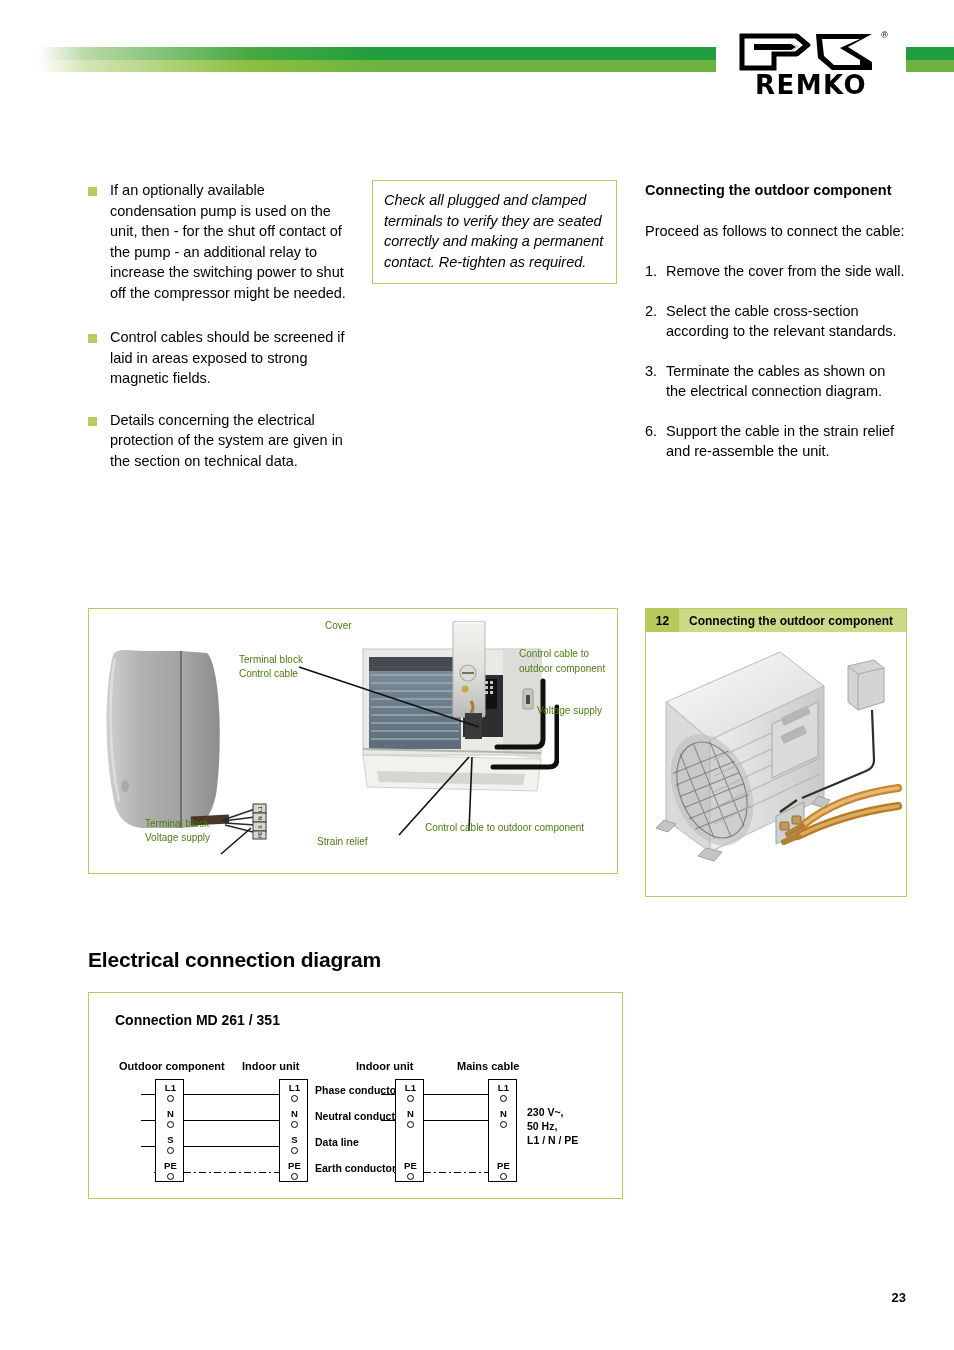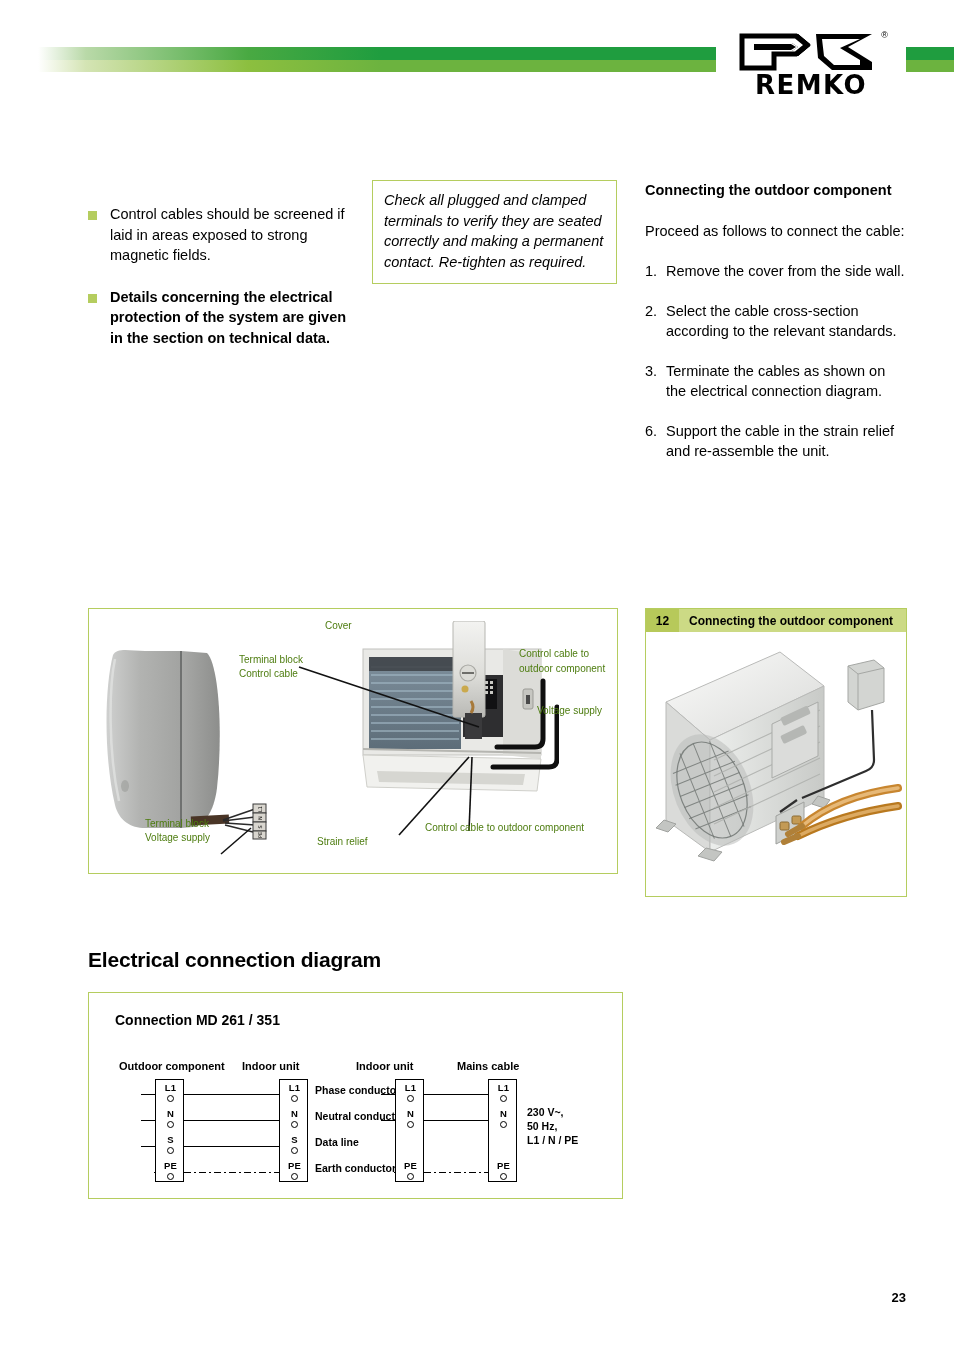--- a/index.html
+++ b/index.html
@@ -163,25 +163,29 @@
           <path d="M86 9 H124 L104 18 L124 30 V35 H98 L88 26 Z" fill="#fff"></path>
         </g>
       </svg>
       <span class="logo-reg">®</span>
     </div>
     <div class="logo-word">REMKO</div>
   </div>
 </div>
 
 <div class="col col-left">
+  <div class="bullet-row">
+    <div class="bullet-sq"></div>
+    <div class="bullet-tx">If an optionally available condensation pump is used on the unit, then - for the shut off contact of the pump - an additional relay to increase the switching power to shut off the compressor might be needed.</div>
+  </div>
   <div class="bullet-row" style="margin-top:24px;">
     <div class="bullet-sq"></div>
     <div class="bullet-tx">Control cables should be screened if laid in areas exposed to strong magnetic fields.</div>
   </div>
-  <div class="bullet-row" style="margin-top:21px;font-weight:bold;">
+  <div class="bullet-row" style="margin-top:21px;">
     <div class="bullet-sq"></div>
     <div class="bullet-tx">Details concerning the electrical protection of the system are given in the section on technical data.</div>
   </div>
 </div>
 
 <div class="col col-mid">
   <div class="caution">
     <div class="caution-bd">Check all plugged and clamped terminals to verify they are seated correctly and making a permanent contact. Re-tighten as required.</div>
   </div>
 </div>

